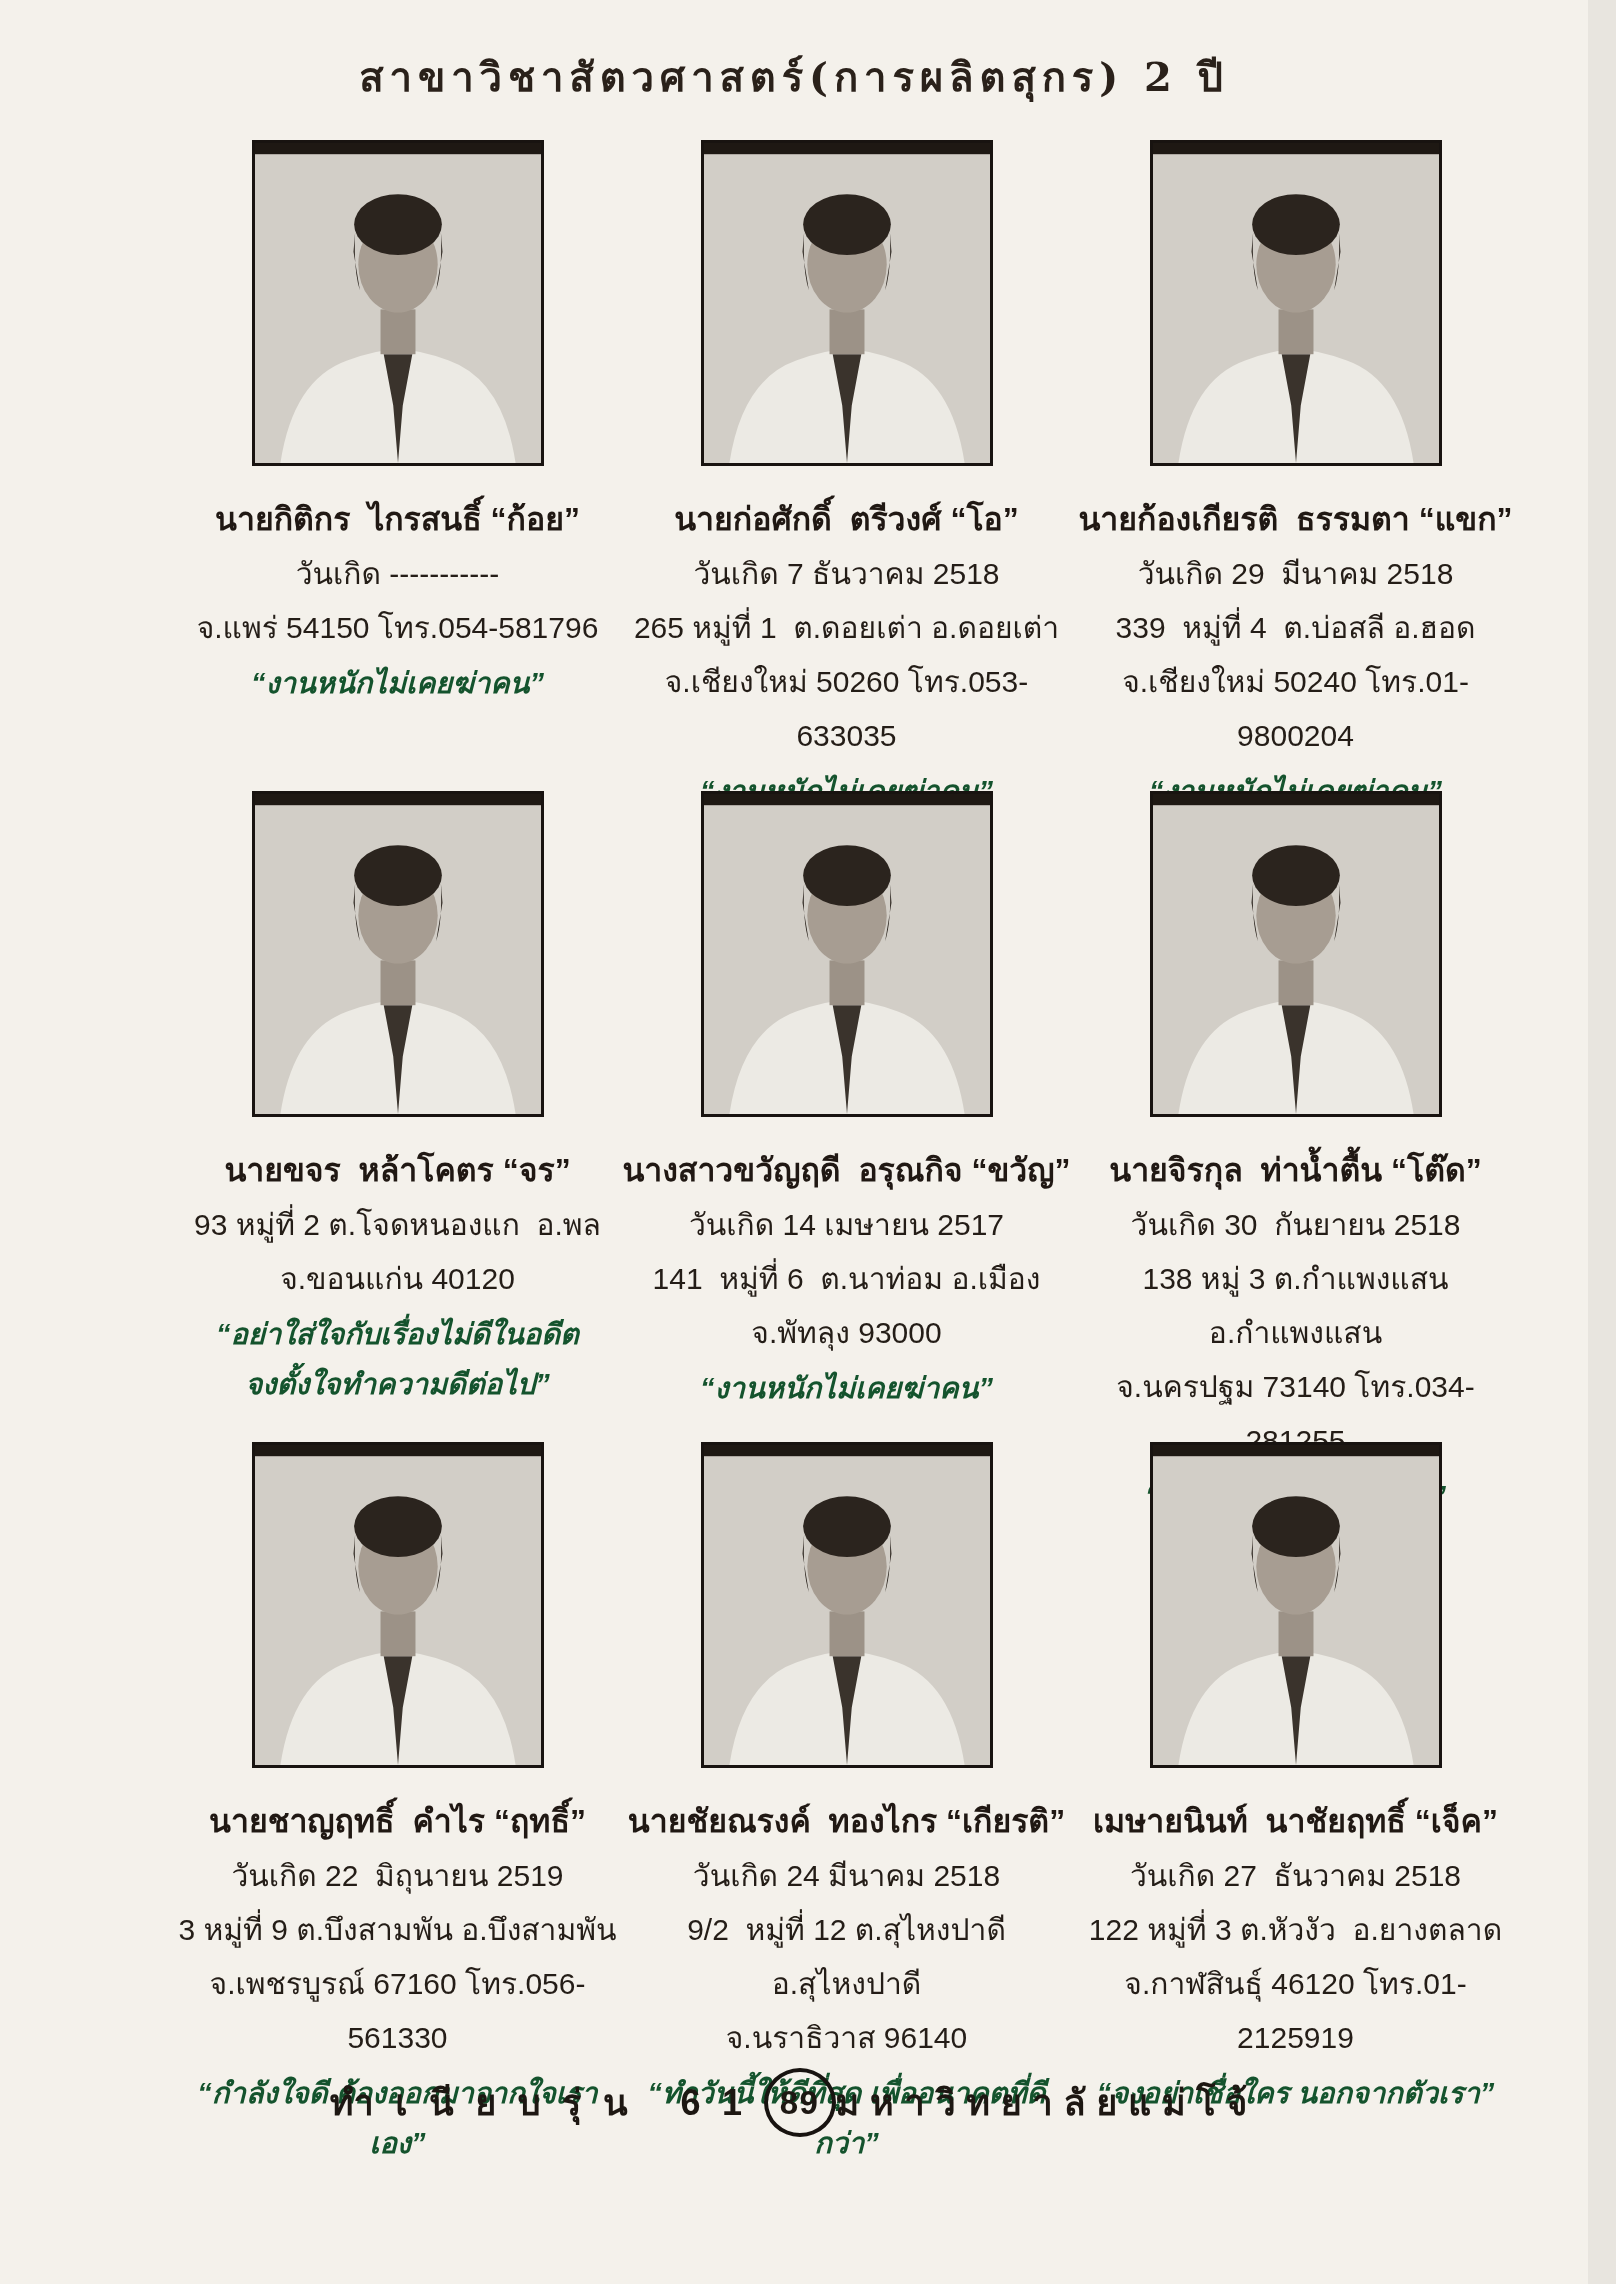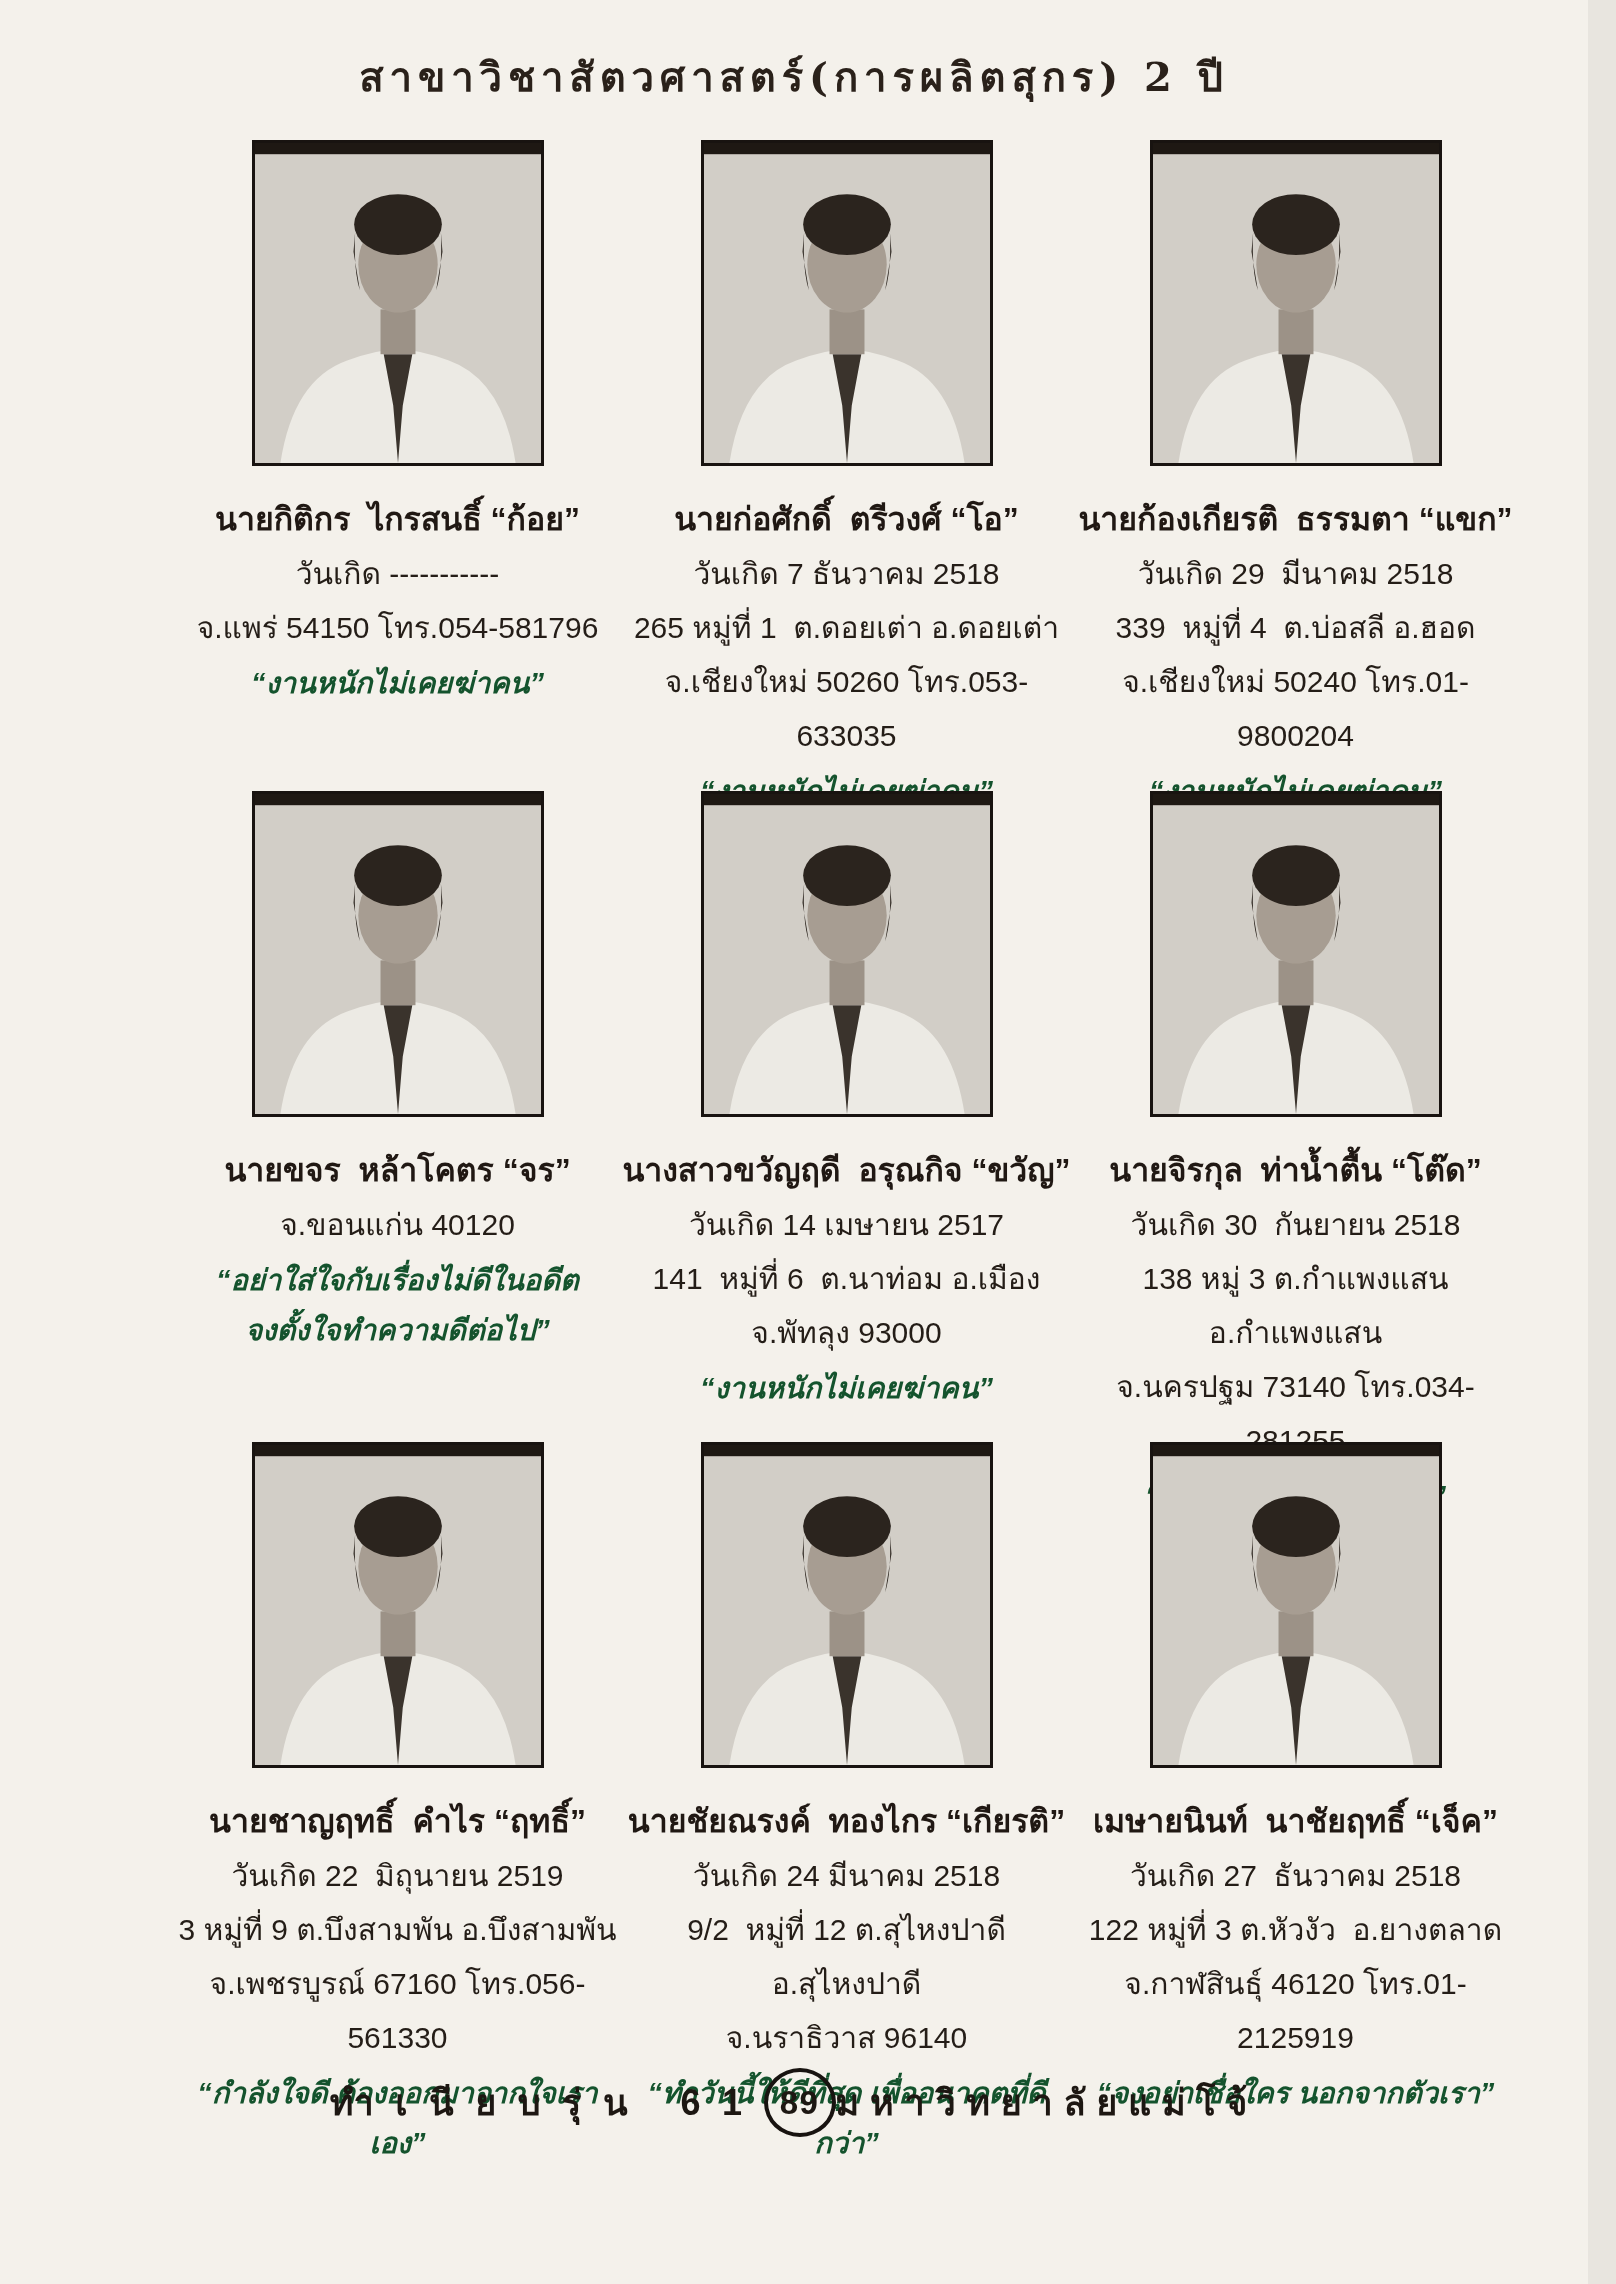--- a/index.html
+++ b/index.html
@@ -147,20 +147,21 @@
         <path d="M8,100 Q12,74 29,68 Q38,64.5 45,64.5 Q52,64.5 61,68 Q78,74 82,100 Z" fill="#eceae4"></path>
         <path d="M45,66 L40.5,66 L43.5,82 L45,100 L46.5,82 L49.5,66 Z" fill="#3a332c"></path>
         <rect x="39.5" y="52" width="11" height="14" fill="#9c9287"></rect>
         <ellipse cx="45" cy="38" rx="12.5" ry="15" fill="#a79d92"></ellipse>
         <ellipse cx="45" cy="25.5" rx="13.8" ry="9.5" fill="#2b241e"></ellipse>
         <path d="M31.5,28 Q31,40 33,46 L31,34 Z" fill="#2b241e"></path>
         <path d="M58.5,28 Q59,40 57,46 L59,34 Z" fill="#2b241e"></path>
       </svg>
     </div>
     <div class="txt name">นายขจร  หล้าโคตร “จร”</div>
+    <div class="txt line">93 หมู่ที่ 2 ต.โจดหนองแก  อ.พล</div>
     <div class="txt line">จ.ขอนแก่น 40120</div>
     <div class="txt quote">“อย่าใส่ใจกับเรื่องไม่ดีในอดีต
 จงตั้งใจทำความดีต่อไป”</div>
   </div>
 
   <div class="card">
     <div class="photo-frame">
       <svg class="photo" viewBox="0 0 90 100" preserveAspectRatio="none">
         <rect x="0" y="0" width="90" height="100" fill="#d2cec7"></rect>
         <rect x="0" y="0" width="90" height="3.5" fill="#1e1813"></rect>

